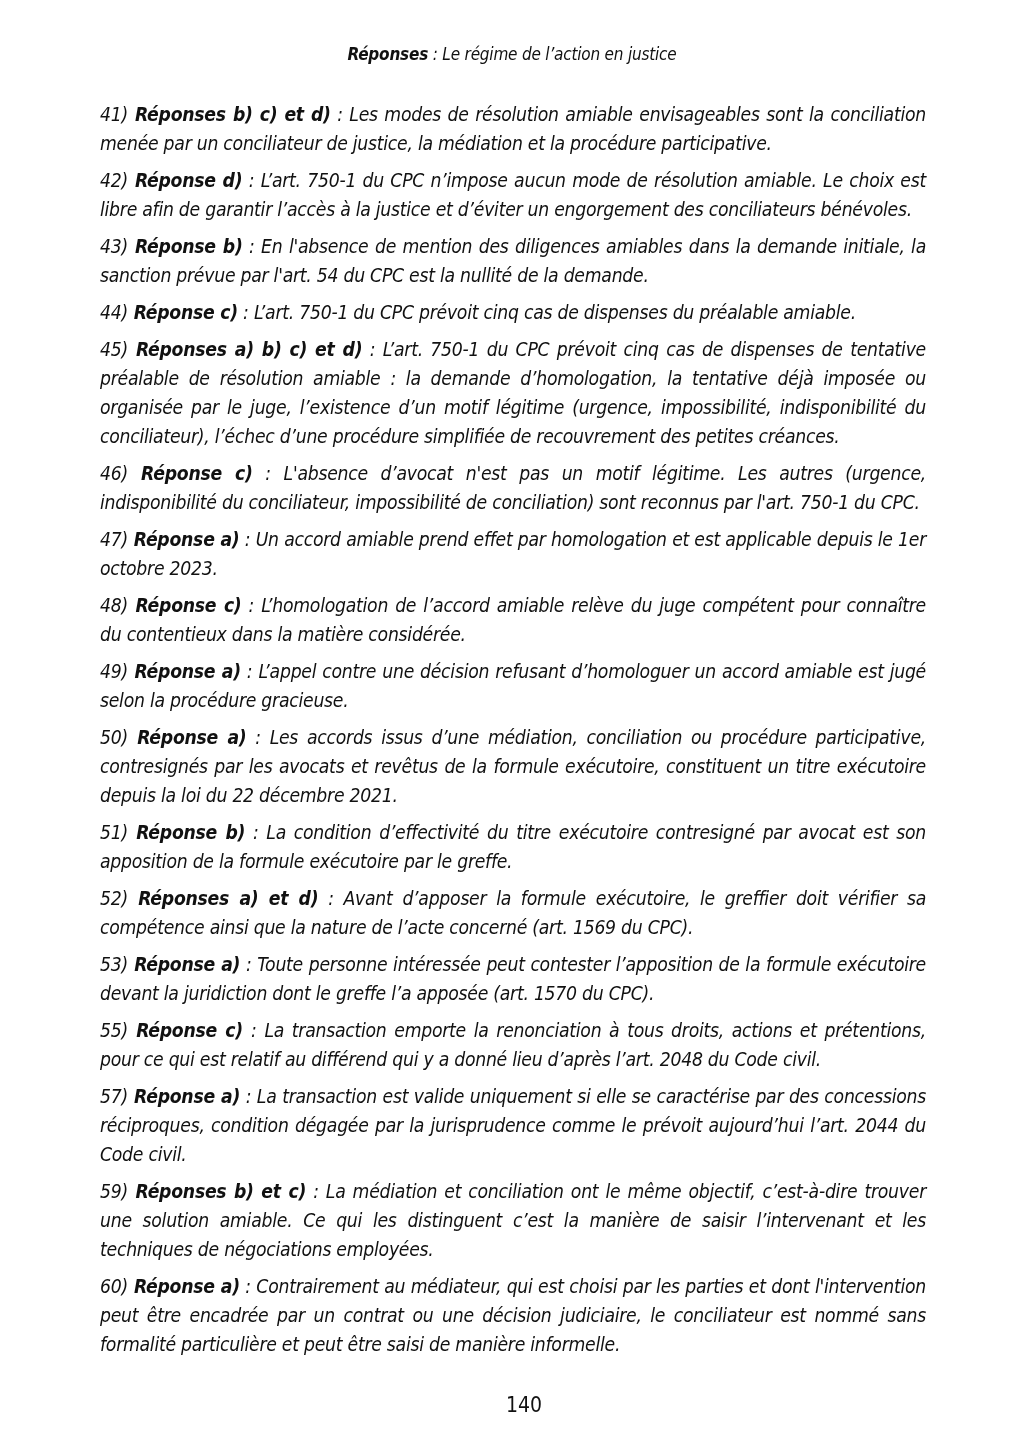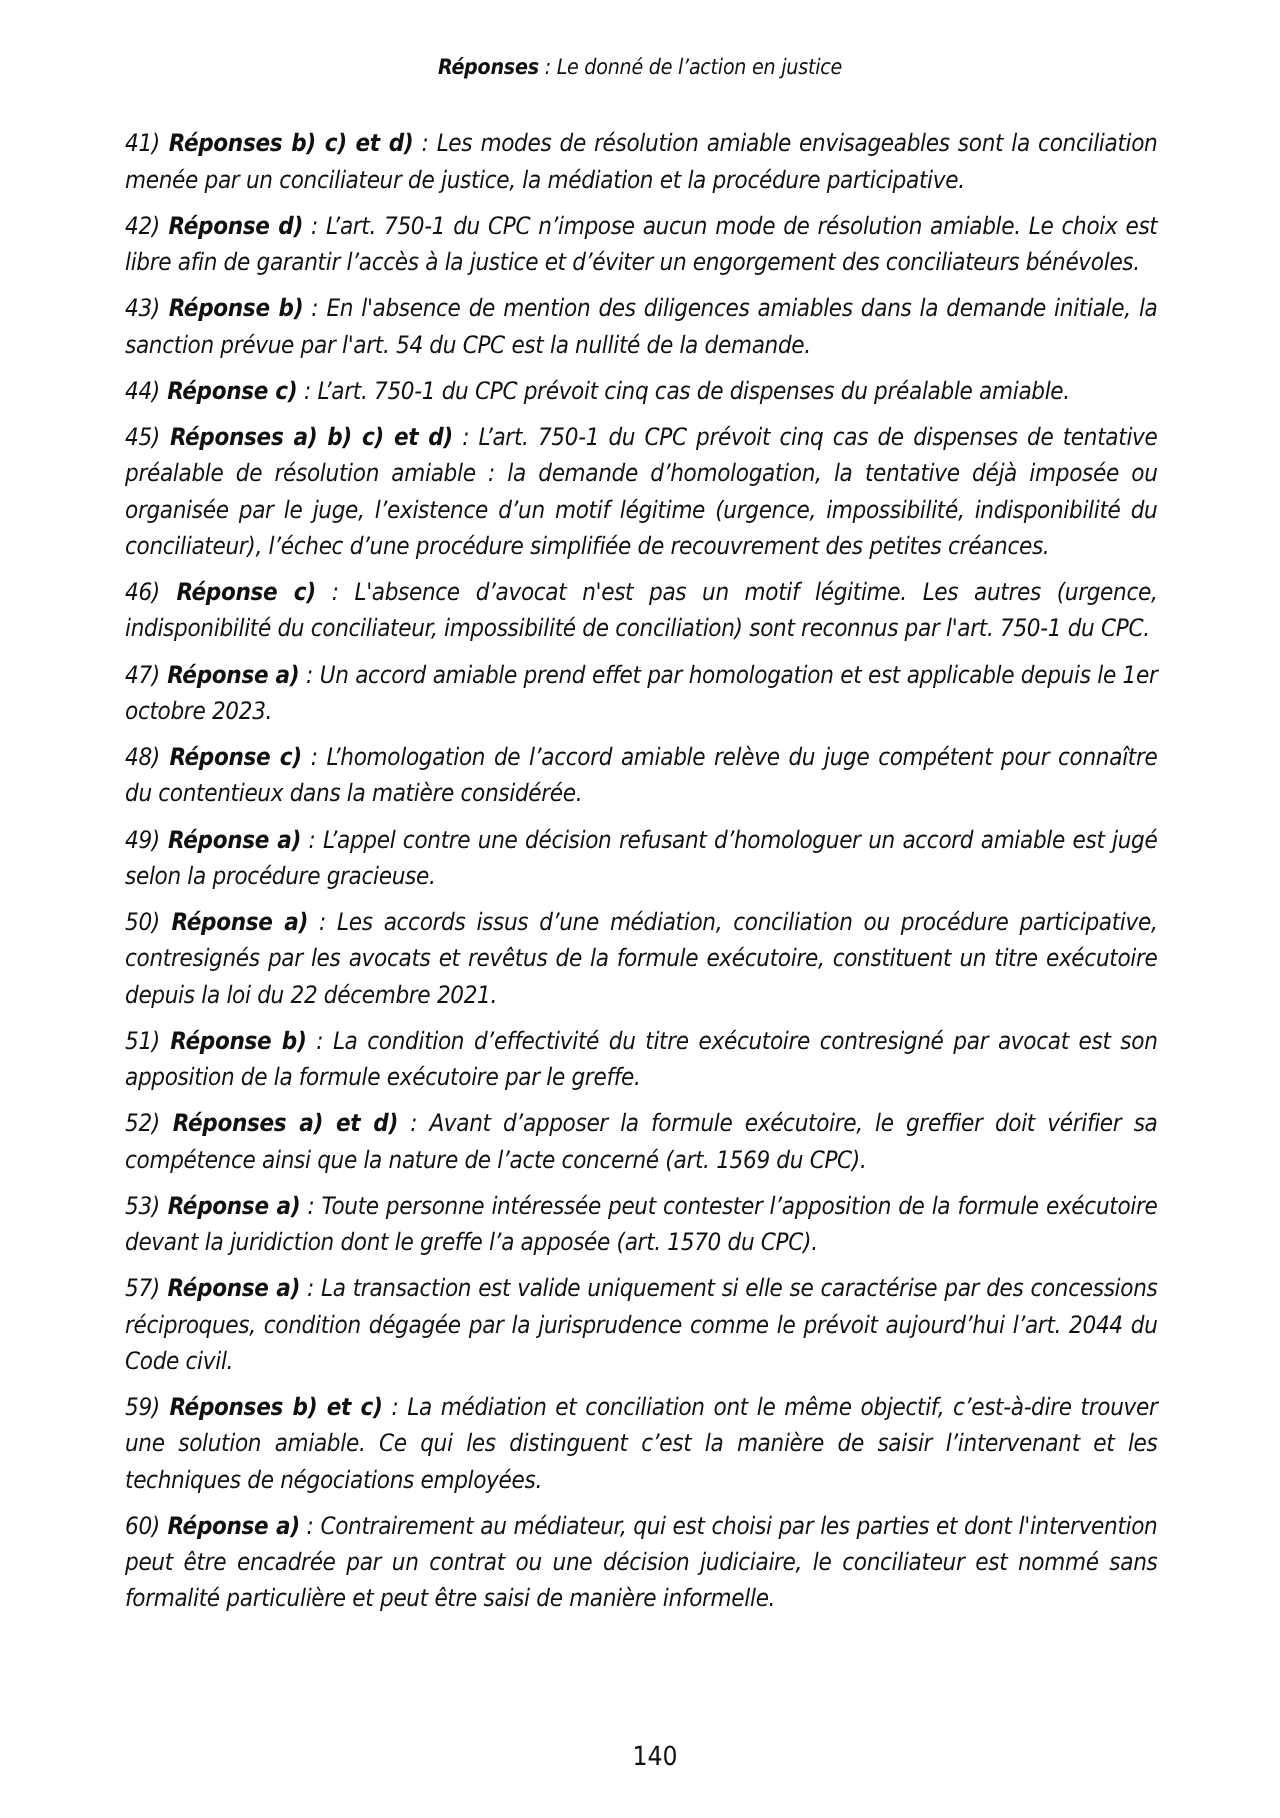--- a/index.html
+++ b/index.html
@@ -94,36 +94,37 @@
     font-weight: 400;
     font-stretch: condensed;
     color: #111111;
   }
 </style>
 </head>
 <body>
 
 <div class="page">
 
-  <div class="running-head"><span class="rh-title">Réponses</span><span class="rh-rest"> : Le donné de l’action en justice</span></div>
+  <div class="running-head"><span class="rh-title">Réponses</span><span class="rh-rest"> : Le régime de l’action en justice</span></div>
 
   <div class="body-block">
     <p class="answer"><span class="ans-num">41)</span><span class="ans-label"> Réponses b) c) et d)</span><span class="ans-body"> : Les modes de résolution amiable envisageables sont la conciliation menée par un conciliateur de justice, la médiation et la procédure participative.</span></p>
     <p class="answer"><span class="ans-num">42)</span><span class="ans-label"> Réponse d)</span><span class="ans-body"> : L’art. 750-1 du CPC n’impose aucun mode de résolution amiable. Le choix est libre afin de garantir l’accès à la justice et d’éviter un engorgement des conciliateurs bénévoles.</span></p>
     <p class="answer"><span class="ans-num">43)</span><span class="ans-label"> Réponse b)</span><span class="ans-body"> : En l'absence de mention des diligences amiables dans la demande initiale, la sanction prévue par l'art. 54 du CPC est la nullité de la demande.</span></p>
     <p class="answer"><span class="ans-num">44)</span><span class="ans-label"> Réponse c)</span><span class="ans-body"> : L’art. 750-1 du CPC prévoit cinq cas de dispenses du préalable amiable.</span></p>
     <p class="answer"><span class="ans-num">45)</span><span class="ans-label"> Réponses a) b) c) et d)</span><span class="ans-body"> : L’art. 750-1 du CPC prévoit cinq cas de dispenses de tentative préalable de résolution amiable : la demande d’homologation, la tentative déjà imposée ou organisée par le juge, l’existence d’un motif légitime (urgence, impossibilité, indisponibilité du conciliateur), l’échec d’une procédure simplifiée de recouvrement des petites créances.</span></p>
     <p class="answer"><span class="ans-num">46)</span><span class="ans-label"> Réponse c)</span><span class="ans-body"> : L'absence d’avocat n'est pas un motif légitime. Les autres (urgence, indisponibilité du conciliateur, impossibilité de conciliation) sont reconnus par l'art. 750-1 du CPC.</span></p>
     <p class="answer"><span class="ans-num">47)</span><span class="ans-label"> Réponse a)</span><span class="ans-body"> : Un accord amiable prend effet par homologation et est applicable depuis le 1er octobre 2023.</span></p>
     <p class="answer"><span class="ans-num">48)</span><span class="ans-label"> Réponse c)</span><span class="ans-body"> : L’homologation de l’accord amiable relève du juge compétent pour connaître du contentieux dans la matière considérée.</span></p>
     <p class="answer"><span class="ans-num">49)</span><span class="ans-label"> Réponse a)</span><span class="ans-body"> : L’appel contre une décision refusant d’homologuer un accord amiable est jugé selon la procédure gracieuse.</span></p>
     <p class="answer"><span class="ans-num">50)</span><span class="ans-label"> Réponse a)</span><span class="ans-body"> : Les accords issus d’une médiation, conciliation ou procédure participative, contresignés par les avocats et revêtus de la formule exécutoire, constituent un titre exécutoire depuis la loi du 22 décembre 2021.</span></p>
     <p class="answer"><span class="ans-num">51)</span><span class="ans-label"> Réponse b)</span><span class="ans-body"> : La condition d’effectivité du titre exécutoire contresigné par avocat est son apposition de la formule exécutoire par le greffe.</span></p>
     <p class="answer"><span class="ans-num">52)</span><span class="ans-label"> Réponses a) et d)</span><span class="ans-body"> : Avant d’apposer la formule exécutoire, le greffier doit vérifier sa compétence ainsi que la nature de l’acte concerné (art. 1569 du CPC).</span></p>
     <p class="answer"><span class="ans-num">53)</span><span class="ans-label"> Réponse a)</span><span class="ans-body"> : Toute personne intéressée peut contester l’apposition de la formule exécutoire devant la juridiction dont le greffe l’a apposée (art. 1570 du CPC).</span></p>
+    <p class="answer"><span class="ans-num">55)</span><span class="ans-label"> Réponse c) </span><span class="ans-body"> : La transaction emporte la renonciation à tous droits, actions et prétentions, pour ce qui est relatif au différend qui y a donné lieu d’après l’art. 2048 du Code civil.</span></p>
     <p class="answer"><span class="ans-num">57)</span><span class="ans-label"> Réponse a)</span><span class="ans-body"> : La transaction est valide uniquement si elle se caractérise par des concessions réciproques, condition dégagée par la jurisprudence comme le prévoit aujourd’hui l’art. 2044 du Code civil.</span></p>
     <p class="answer"><span class="ans-num">59)</span><span class="ans-label"> Réponses b) et c)</span><span class="ans-body"> : La médiation et conciliation ont le même objectif, c’est-à-dire trouver une solution amiable. Ce qui les distinguent c’est la manière de saisir l’intervenant et les techniques de négociations employées.</span></p>
     <p class="answer"><span class="ans-num">60)</span><span class="ans-label"> Réponse a)</span><span class="ans-body"> : Contrairement au médiateur, qui est choisi par les parties et dont l'intervention peut être encadrée par un contrat ou une décision judiciaire, le conciliateur est nommé sans formalité particulière et peut être saisi de manière informelle.</span></p>
   </div>
 
   <div class="page-number">140</div>
 
 </div>
 
 </body></html>

